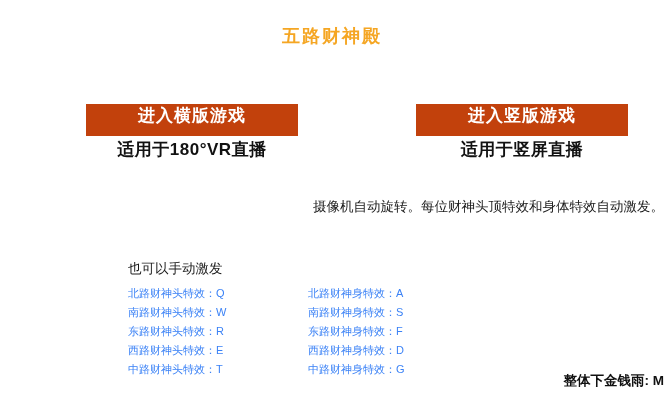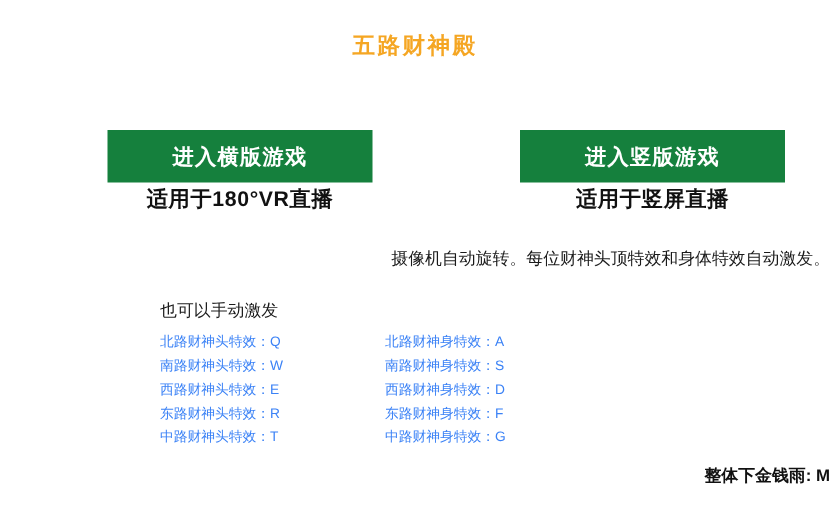--- a/index.html
+++ b/index.html
@@ -41,24 +41,24 @@
     position: absolute;
     top: 104px;
     left: 416px;
     width: 212px;
     text-align: center;
   }
   .mode-button {
     display: block;
     width: 100%;
     box-sizing: border-box;
-    background: #15803d;
+    background: #c2410c;
     color: #ffffff;
     border: none;
-    padding: 10px 0 9px 0;
+    padding: 0 0 9px 0;
     font-size: 17px;
     font-weight: bold;
     font-family: "Liberation Sans", sans-serif;
     letter-spacing: 1px;
     cursor: pointer;
   }
   .mode-caption {
     margin-top: 2px;
     font-size: 17px;
     font-weight: bold;
@@ -76,20 +76,21 @@
   }
   .manual-block {
     position: absolute;
     top: 240px;
     left: 128px;
     font-size: 13.5px;
     color: #1a1a1a;
   }
   .manual-title {
     margin-bottom: 6px;
+    margin-top: 20px;
   }
   .key-table {
     border-collapse: collapse;
   }
   .key-table td {
     padding: 2px 0;
     font-size: 11px;
     color: #3b82f6;
     white-space: nowrap;
   }
@@ -135,26 +136,26 @@
       <tbody>
         <tr>
           <td class="col-a">北路财神头特效：Q</td>
           <td class="col-b">北路财神身特效：A</td>
         </tr>
         <tr>
           <td class="col-a">南路财神头特效：W</td>
           <td class="col-b">南路财神身特效：S</td>
         </tr>
         <tr>
+          <td class="col-a">东路财神头特效：R</td>
+          <td class="col-b">东路财神身特效：F</td>
+        </tr>
+        <tr>
           <td class="col-a">西路财神头特效：E</td>
           <td class="col-b">西路财神身特效：D</td>
-        </tr>
-        <tr>
-          <td class="col-a">东路财神头特效：R</td>
-          <td class="col-b">东路财神身特效：F</td>
         </tr>
         <tr>
           <td class="col-a">中路财神头特效：T</td>
           <td class="col-b">中路财神身特效：G</td>
         </tr>
       </tbody>
     </table>
   </div>
 
   <div class="footer">整体下金钱雨: M</div>

